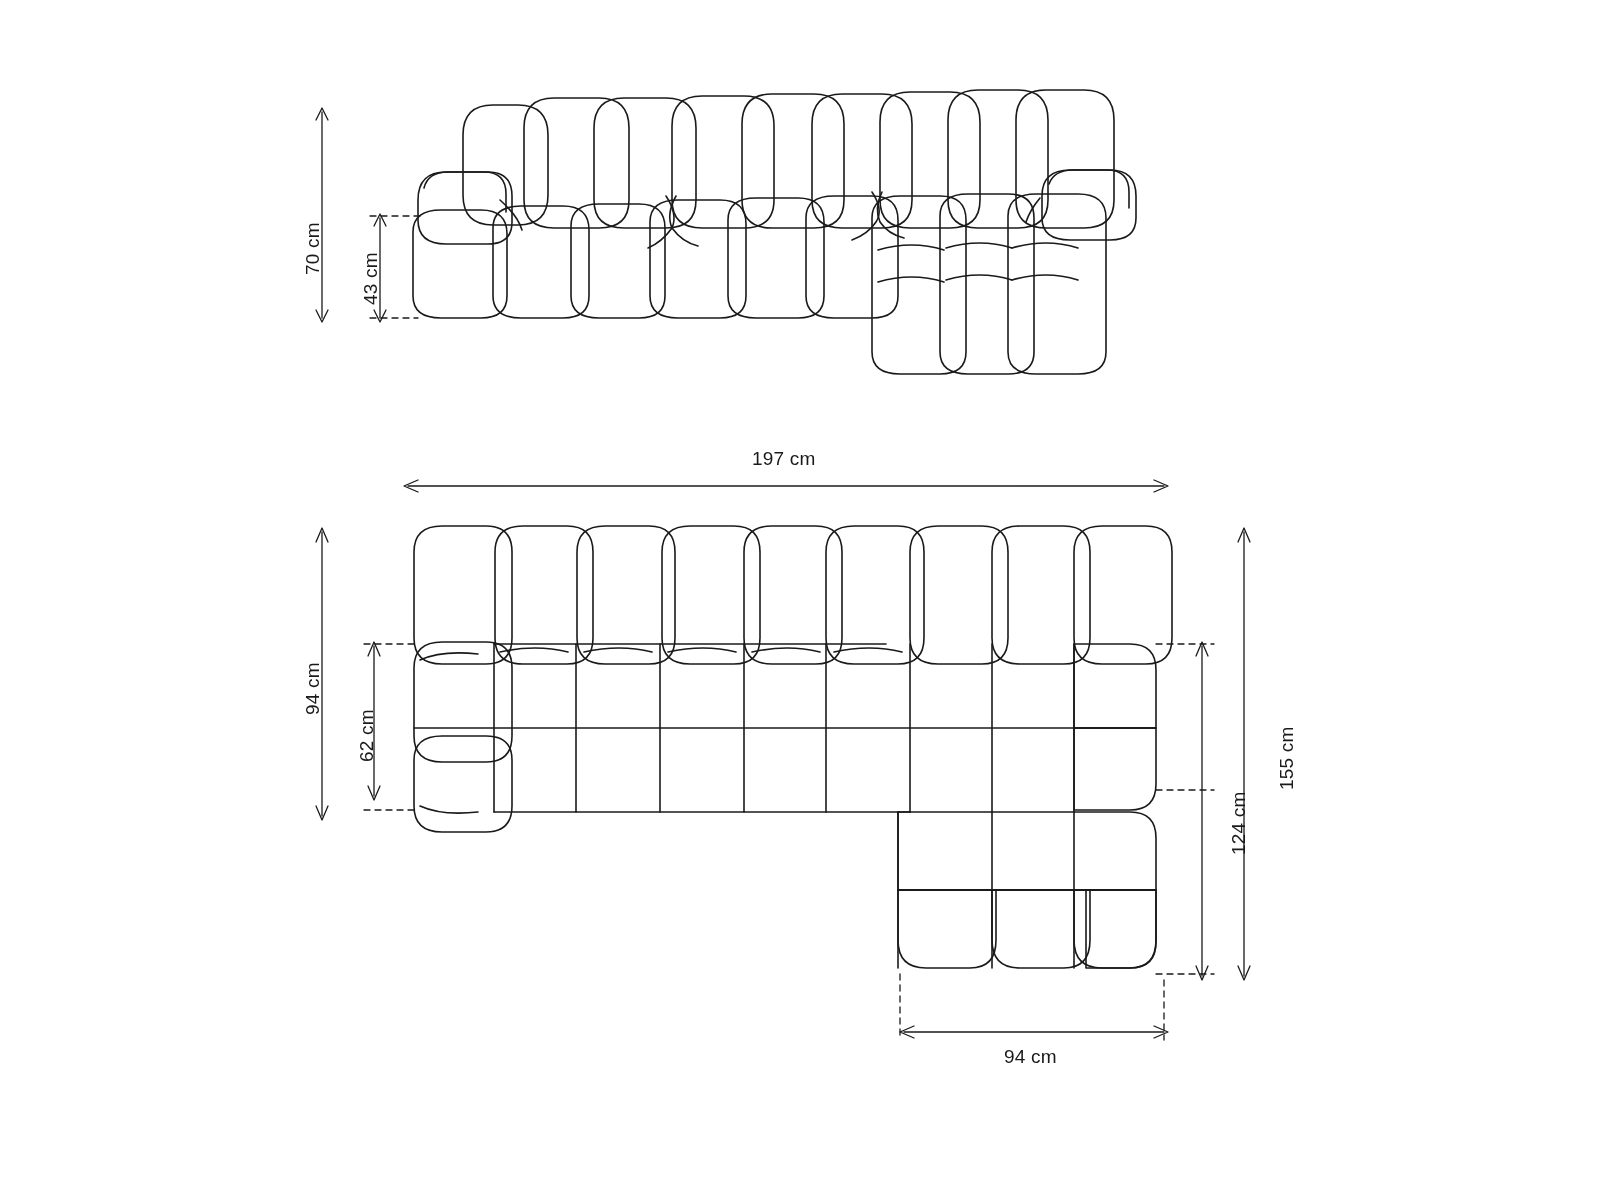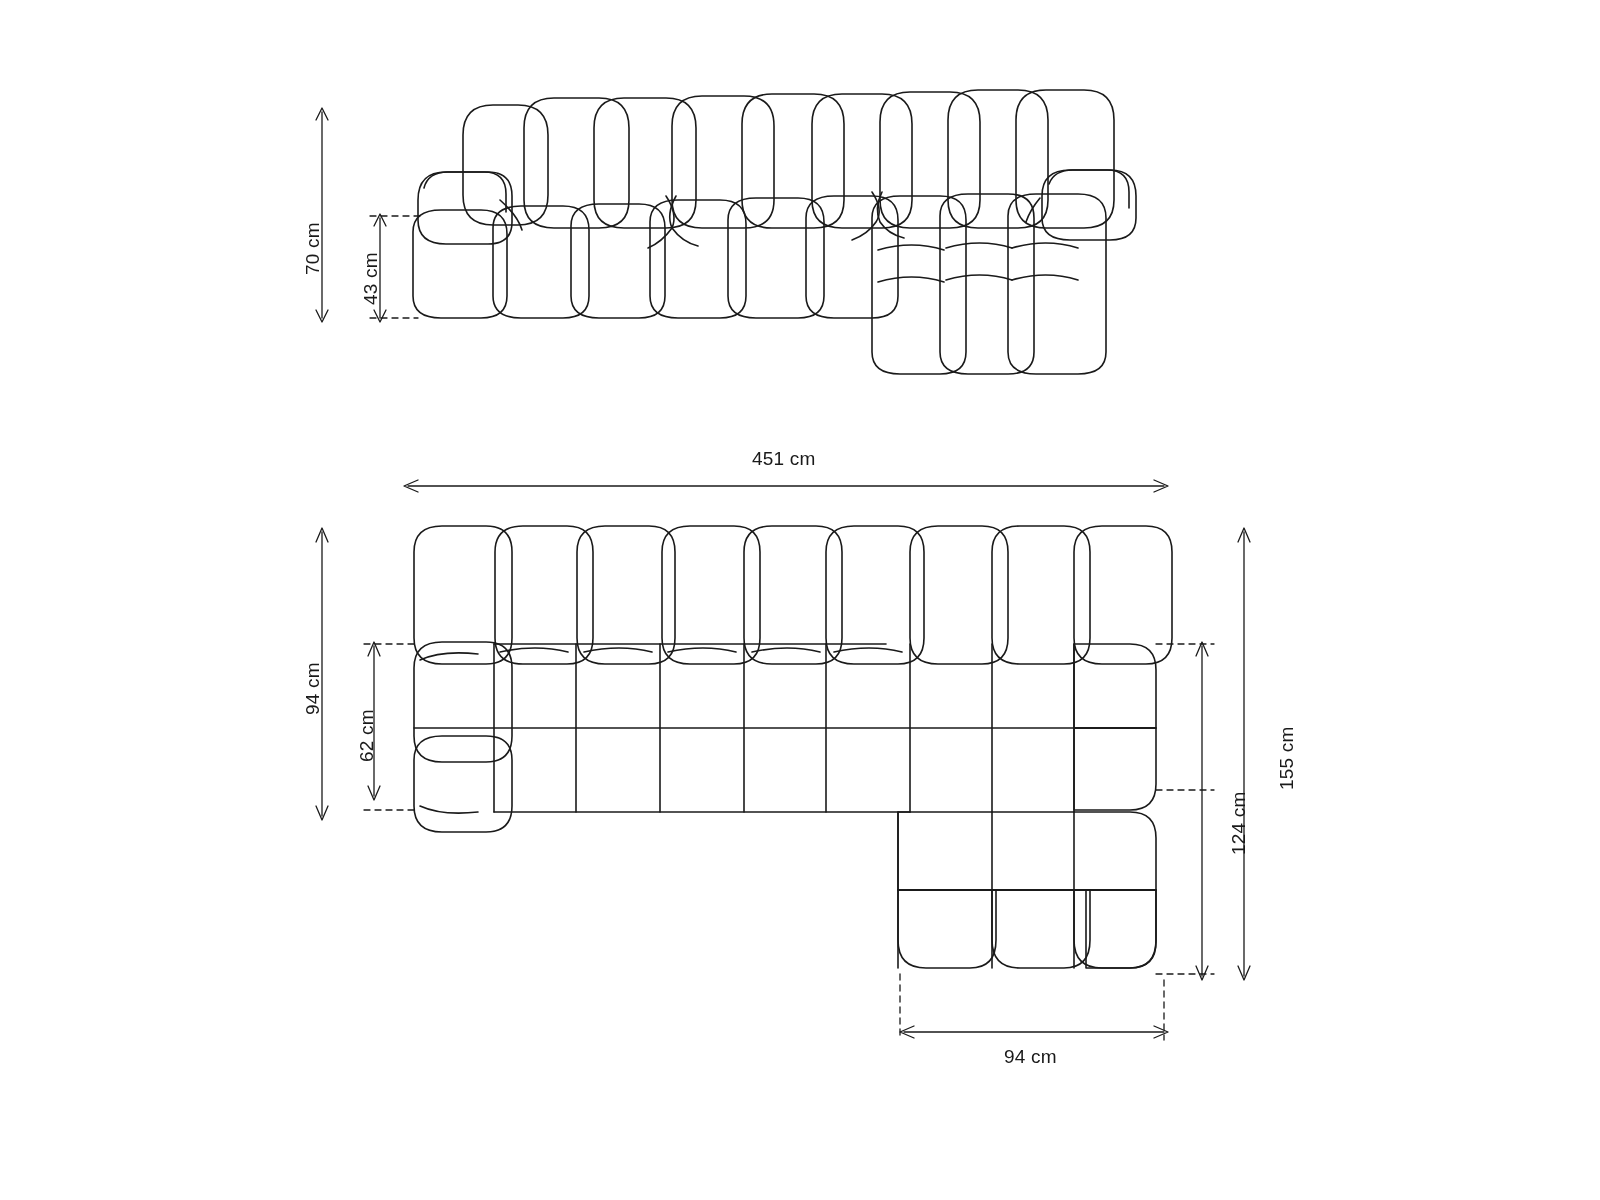--- a/index.html
+++ b/index.html
@@ -195,21 +195,21 @@
           <path d="M1164,980 L1164,1040"></path>
         </g>
       </g>
     </g>
   </svg>
 
   <div class="dim-label rot" style="left:302px; top:275px;">70 cm</div>
 
   <div class="dim-label rot" style="left:360px; top:305px;">43 cm</div>
 
-  <div class="dim-label" style="left:752px; top:448px;">451 cm</div>
+  <div class="dim-label" style="left:752px; top:448px;">197 cm</div>
 
   <div class="dim-label rot" style="left:302px; top:715px;">94 cm</div>
 
   <div class="dim-label rot" style="left:356px; top:762px;">62 cm</div>
 
   <div class="dim-label rot" style="left:1276px; top:790px;">155 cm</div>
 
   <div class="dim-label rot" style="left:1228px; top:855px;">124 cm</div>
 
   <div class="dim-label" style="left:1004px; top:1046px;">94 cm</div>

